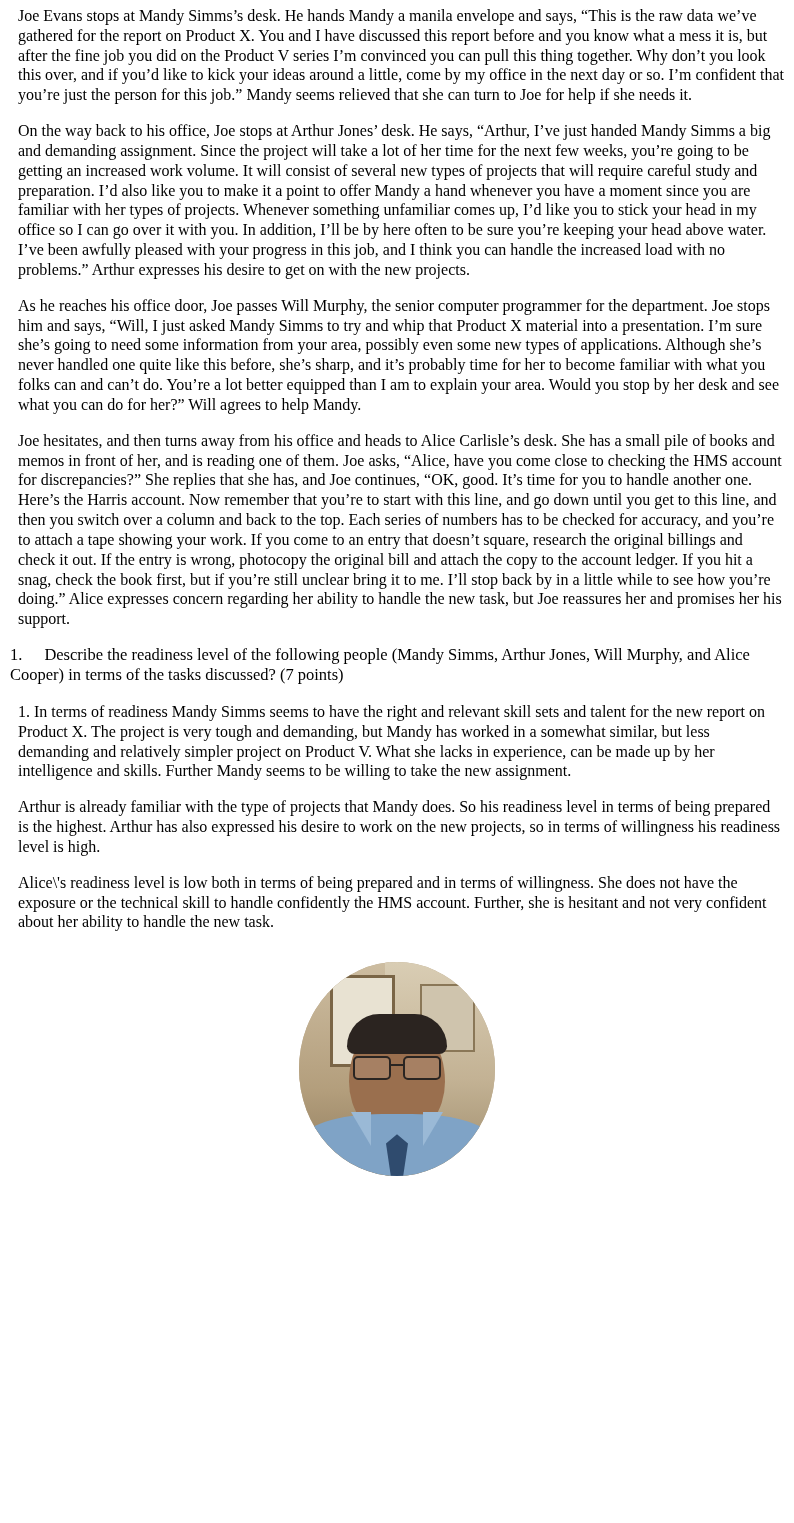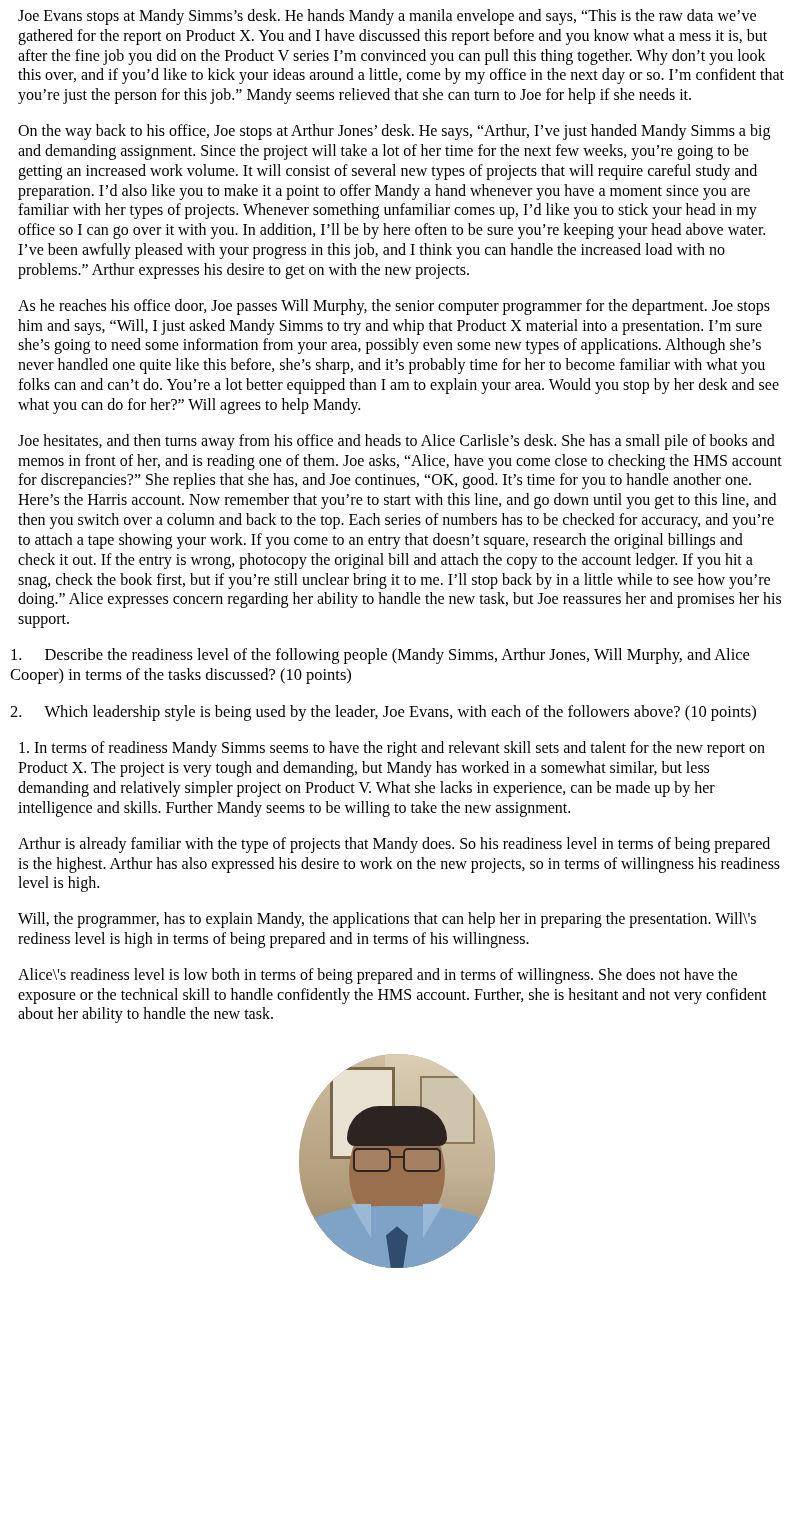--- a/index.html
+++ b/index.html
@@ -169,30 +169,26 @@
 <body>
 
 <div class="page">
 
   <p class="para">Joe Evans stops at Mandy Simms’s desk. He hands Mandy a manila envelope and says, “This is the raw data we’ve gathered for the report on Product X. You and I have discussed this report before and you know what a mess it is, but after the fine job you did on the Product V series I’m convinced you can pull this thing together. Why don’t you look this over, and if you’d like to kick your ideas around a little, come by my office in the next day or so. I’m confident that you’re just the person for this job.” Mandy seems relieved that she can turn to Joe for help if she needs it.</p>
   <p class="para">On the way back to his office, Joe stops at Arthur Jones’ desk. He says, “Arthur, I’ve just handed Mandy Simms a big and demanding assignment. Since the project will take a lot of her time for the next few weeks, you’re going to be getting an increased work volume. It will consist of several new types of projects that will require careful study and preparation. I’d also like you to make it a point to offer Mandy a hand whenever you have a moment since you are familiar with her types of projects. Whenever something unfamiliar comes up, I’d like you to stick your head in my office so I can go over it with you. In addition, I’ll be by here often to be sure you’re keeping your head above water. I’ve been awfully pleased with your progress in this job, and I think you can handle the increased load with no problems.” Arthur expresses his desire to get on with the new projects.</p>
   <p class="para">As he reaches his office door, Joe passes Will Murphy, the senior computer programmer for the department. Joe stops him and says, “Will, I just asked Mandy Simms to try and whip that Product X material into a presentation. I’m sure she’s going to need some information from your area, possibly even some new types of applications. Although she’s never handled one quite like this before, she’s sharp, and it’s probably time for her to become familiar with what you folks can and can’t do. You’re a lot better equipped than I am to explain your area. Would you stop by her desk and see what you can do for her?” Will agrees to help Mandy.</p>
   <p class="para">Joe hesitates, and then turns away from his office and heads to Alice Carlisle’s desk. She has a small pile of books and memos in front of her, and is reading one of them. Joe asks, “Alice, have you come close to checking the HMS account for discrepancies?” She replies that she has, and Joe continues, “OK, good. It’s time for you to handle another one. Here’s the Harris account. Now remember that you’re to start with this line, and go down until you get to this line, and then you switch over a column and back to the top. Each series of numbers has to be checked for accuracy, and you’re to attach a tape showing your work. If you come to an entry that doesn’t square, research the original billings and check it out. If the entry is wrong, photocopy the original bill and attach the copy to the account ledger. If you hit a snag, check the book first, but if you’re still unclear bring it to me. I’ll stop back by in a little while to see how you’re doing.” Alice expresses concern regarding her ability to handle the new task, but Joe reassures her and promises her his support.</p>
 
   <p class="numbered">
-    <span class="num">1.</span><span class="gap"></span><span>Describe the readiness level of the following people (Mandy Simms, Arthur Jones, Will Murphy, and Alice Cooper) in terms of the tasks discussed? (10 points)</span>
-  </p>
-  <p class="numbered">
-    <span class="num">2.</span><span class="gap"></span><span>Which leadership style is being used by the leader, Joe Evans, with each of the followers above? (10 points)</span>
+    <span class="num">1.</span><span class="gap"></span><span>Describe the readiness level of the following people (Mandy Simms, Arthur Jones, Will Murphy, and Alice Cooper) in terms of the tasks discussed? (7 points)</span>
   </p>
 
 
   <p class="para">1. In terms of readiness Mandy Simms seems to have the right and relevant skill sets and talent for the new report on Product X. The project is very tough and demanding, but Mandy has worked in a somewhat similar, but less demanding and relatively simpler project on Product V. What she lacks in experience, can be made up by her intelligence and skills. Further Mandy seems to be willing to take the new assignment.</p>
   <p class="para">Arthur is already familiar with the type of projects that Mandy does. So his readiness level in terms of being prepared is the highest. Arthur has also expressed his desire to work on the new projects, so in terms of willingness his readiness level is high.</p>
-  <p class="para">Will, the programmer, has to explain Mandy, the applications that can help her in preparing the presentation. Will\'s rediness level is high in terms of being prepared and in terms of his willingness.</p>
   <p class="para">Alice\'s readiness level is low both in terms of being prepared and in terms of willingness. She does not have the exposure or the technical skill to handle confidently the HMS account. Further, she is hesitant and not very confident about her ability to handle the new task.</p>
 
   <div class="photo-wrap">
     <div class="avatar">
       <div class="bg-left"></div>
       <div class="bg-right"></div>
       <div class="frame"></div>
       <div class="frame2"></div>
       <div class="head"></div>
       <div class="hair"></div>

